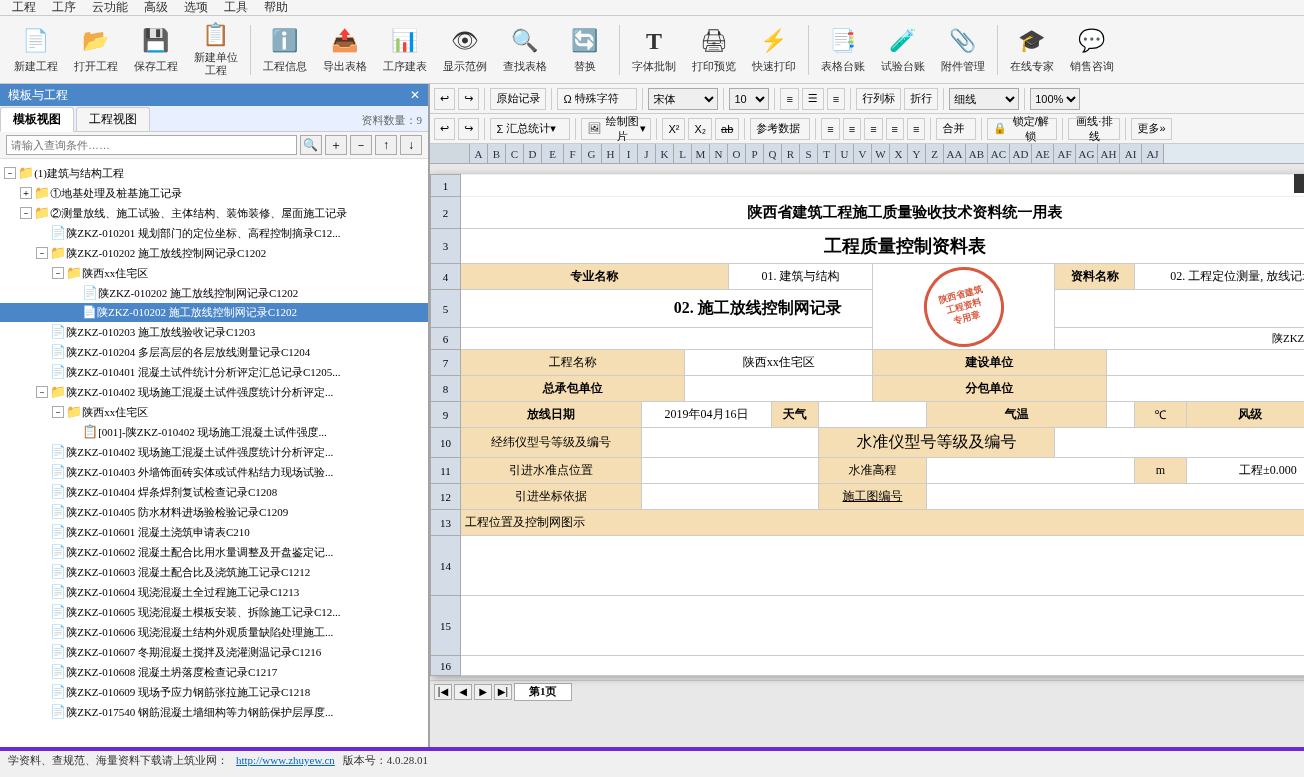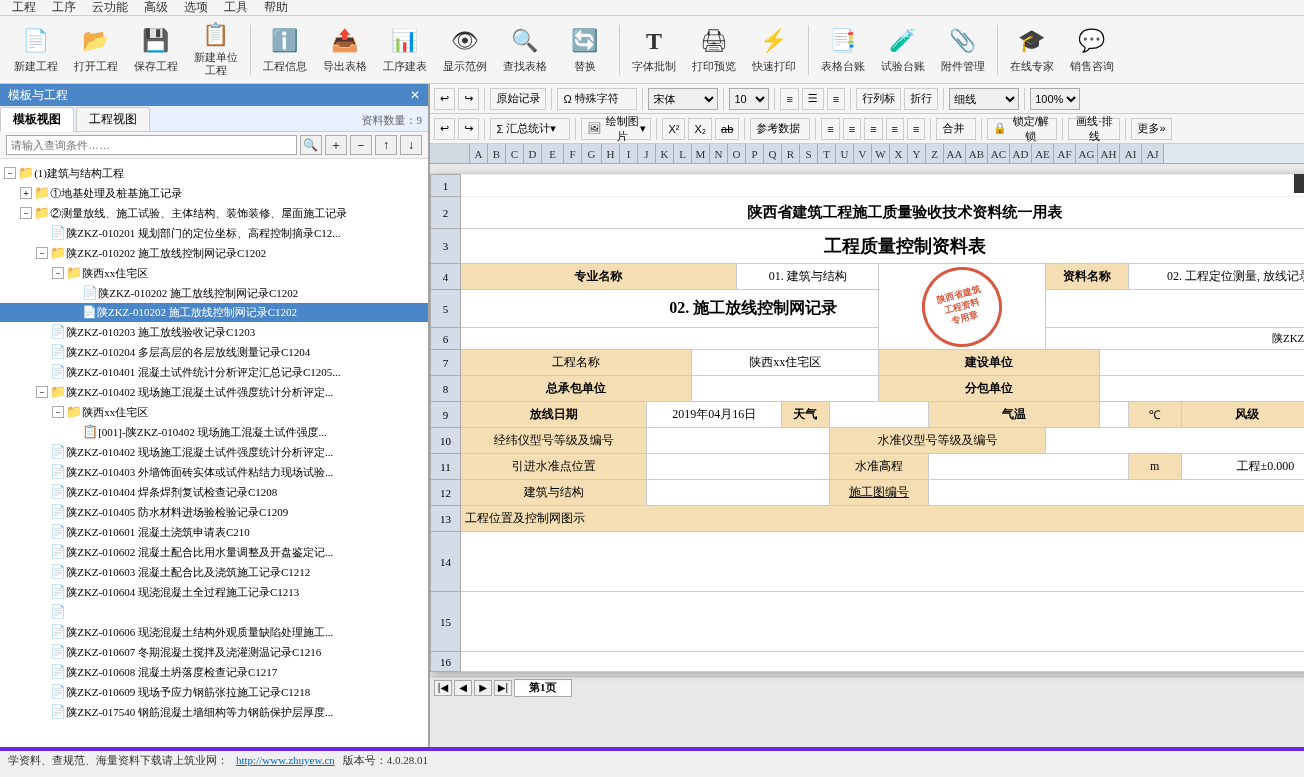--- a/index.html
+++ b/index.html
@@ -527,20 +527,21 @@
         <span class="tree-text">陕ZKZ-010603 混凝土配合比及浇筑施工记录C1212</span>
       </div>
       <div class="tree-item" style="padding-left:36px;">
         <span style="display:inline-block;width:14px;"></span>
         <span class="file-icon-green">📄</span>
         <span class="tree-text">陕ZKZ-010604 现浇混凝土全过程施工记录C1213</span>
       </div>
       <div class="tree-item" style="padding-left:36px;">
         <span style="display:inline-block;width:14px;"></span>
         <span class="file-icon-green">📄</span>
+        <span class="tree-text">陕ZKZ-010605 现浇混凝土模板安装、拆除施工记录C12...</span>
       </div>
       <div class="tree-item" style="padding-left:36px;">
         <span style="display:inline-block;width:14px;"></span>
         <span class="file-icon-green">📄</span>
         <span class="tree-text">陕ZKZ-010606 现浇混凝土结构外观质量缺陷处理施工...</span>
       </div>
       <div class="tree-item" style="padding-left:36px;">
         <span style="display:inline-block;width:14px;"></span>
         <span class="file-icon-green">📄</span>
         <span class="tree-text">陕ZKZ-010607 冬期混凝土搅拌及浇灌测温记录C1216</span>
@@ -749,37 +750,37 @@
             <td colspan="4" style="background:#fff;text-align:center;border:1px solid #ccc;padding:4px;"></td>
             <td colspan="2" style="background:#f5deb3;text-align:center;border:1px solid #ccc;padding:4px;">℃</td>
             <td colspan="2" style="background:#f5deb3;text-align:center;font-weight:bold;font-size:12px;border:1px solid #ccc;padding:4px;">风级</td>
             <td colspan="2" style="background:#fff;text-align:center;border:1px solid #ccc;padding:4px;"></td>
           </tr>
 
           <tr>
             <td style="width:30px;background:#d4dce8;text-align:center;font-size:11px;border:1px solid #aaa;">10</td>
             <td colspan="5" style="background:#f5deb3;text-align:center;font-size:12px;border:1px solid #ccc;padding:4px;">经纬仪型号等级及编号</td>
             <td colspan="13" style="background:#fff;text-align:center;border:1px solid #ccc;padding:4px;"></td>
-            <td colspan="6" style="background:#f5deb3;text-align:center;font-size:12px;border:1px solid #ccc;padding:4px;">水准仪型号等级及编号</td>
+            <td colspan="6" style="background:#f5deb3;text-align:center;font-size:16px;border:1px solid #ccc;padding:4px;">水准仪型号等级及编号</td>
             <td colspan="12" style="background:#fff;text-align:center;border:1px solid #ccc;padding:4px;"></td>
           </tr>
 
           <tr>
             <td style="width:30px;background:#d4dce8;text-align:center;font-size:11px;border:1px solid #aaa;">11</td>
             <td colspan="5" style="background:#f5deb3;text-align:center;font-size:12px;border:1px solid #ccc;padding:4px;">引进水准点位置</td>
             <td colspan="13" style="background:#fff;text-align:center;border:1px solid #ccc;padding:4px;"></td>
             <td colspan="5" style="background:#f5deb3;text-align:center;font-size:12px;border:1px solid #ccc;padding:4px;">水准高程</td>
             <td colspan="7" style="background:#fff;text-align:center;border:1px solid #ccc;padding:4px;"></td>
             <td colspan="2" style="background:#f5deb3;text-align:center;border:1px solid #ccc;">m</td>
             <td colspan="4" style="background:#fff;text-align:center;font-size:12px;border:1px solid #ccc;padding:4px;">工程±0.000</td>
           </tr>
 
           <tr>
             <td style="width:30px;background:#d4dce8;text-align:center;font-size:11px;border:1px solid #aaa;">12</td>
-            <td colspan="5" style="background:#f5deb3;text-align:center;font-size:12px;border:1px solid #ccc;padding:4px;">建筑与结构</td>
+            <td colspan="5" style="background:#f5deb3;text-align:center;font-size:12px;border:1px solid #ccc;padding:4px;">引进坐标依据</td>
             <td colspan="13" style="background:#fff;text-align:center;border:1px solid #ccc;padding:4px;"></td>
             <td colspan="5" style="background:#f5deb3;text-align:center;font-size:12px;border:1px solid #ccc;padding:4px;text-decoration:underline;">施工图编号</td>
             <td colspan="13" style="background:#fff;text-align:center;border:1px solid #ccc;padding:4px;"></td>
           </tr>
 
           <tr>
             <td style="width:30px;background:#d4dce8;text-align:center;font-size:11px;border:1px solid #aaa;">13</td>
             <td colspan="36" style="background:#f5deb3;text-align:left;font-size:12px;border:1px solid #ccc;padding:4px;">工程位置及控制网图示</td>
           </tr>
 

